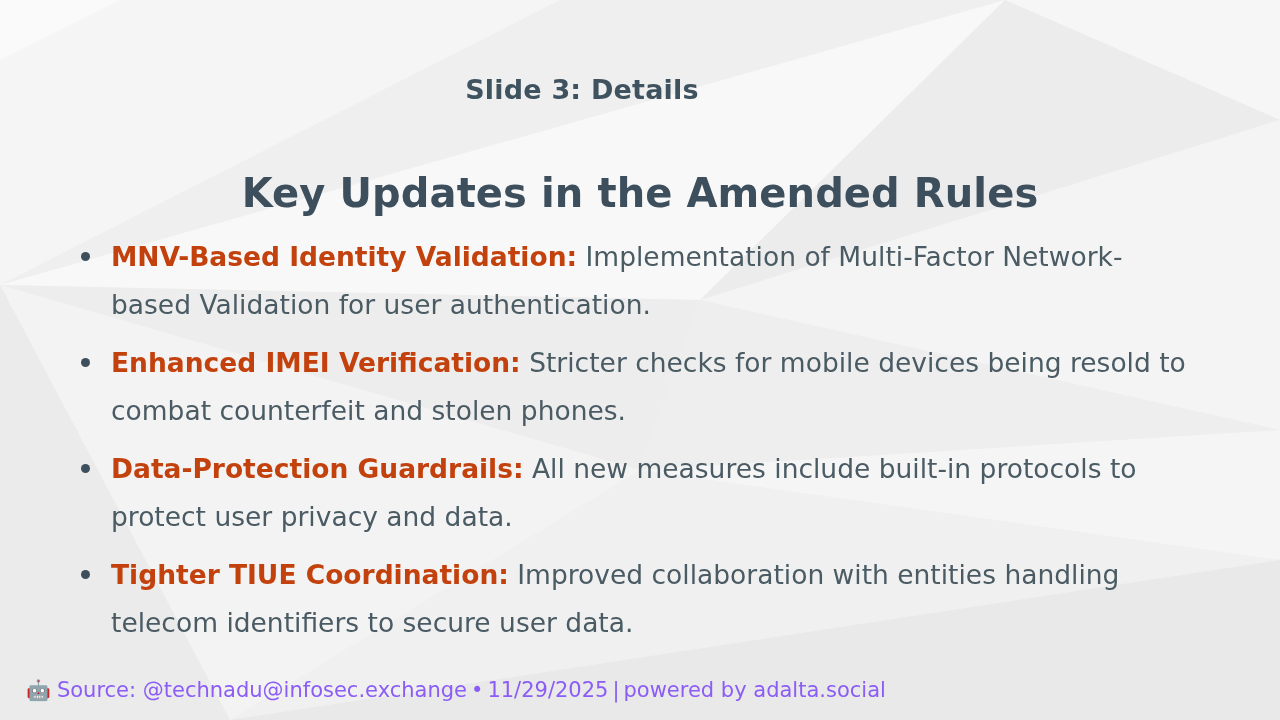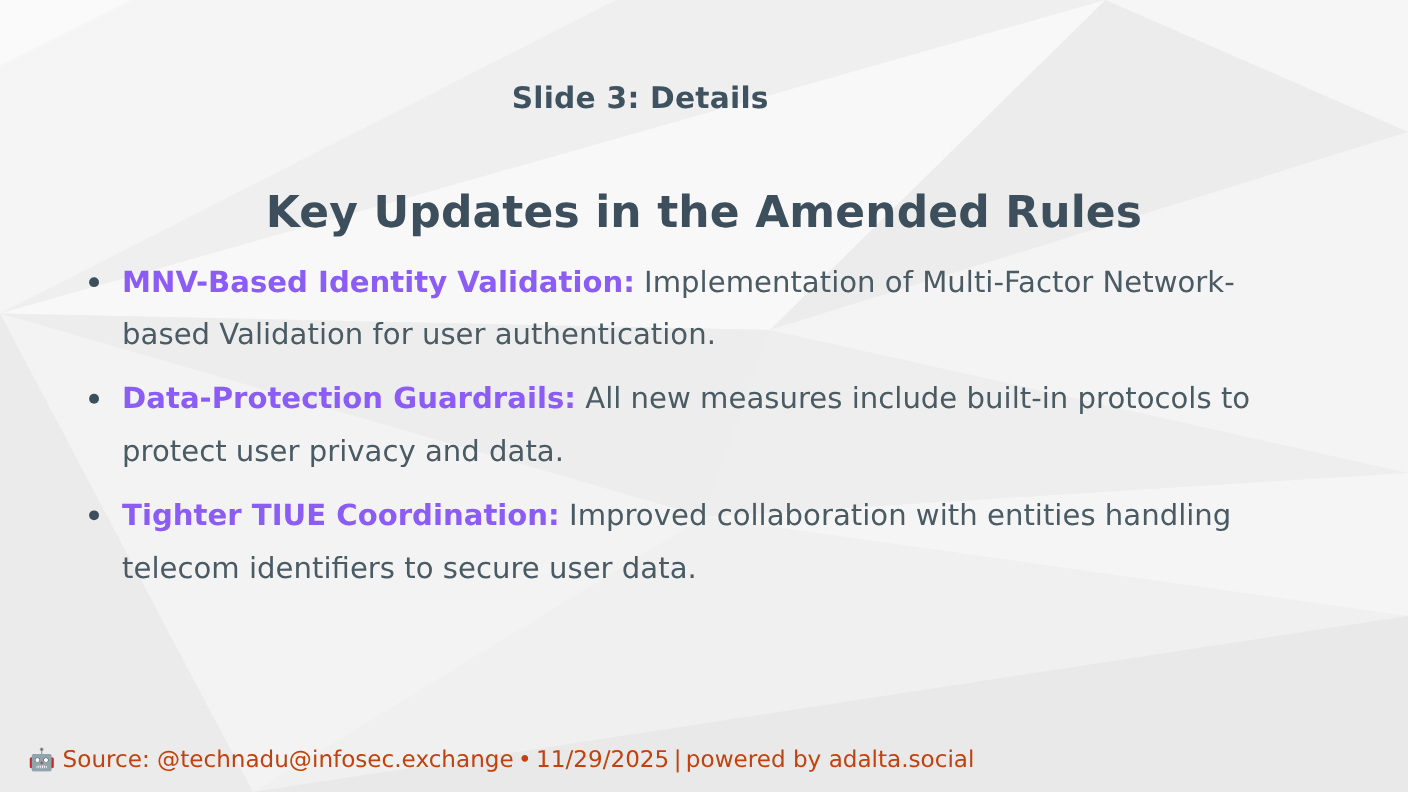--- a/index.html
+++ b/index.html
@@ -91,35 +91,35 @@
     left: 11px;
     top: 19px;
     width: 9px;
     height: 9px;
     border-radius: 50%;
     background: #3d4f5c;
   }
 
   .bullet-lead {
     font-weight: bold;
-    color: #8b5cf6;
+    color: #c2410c;
   }
 
   .bullet-rest {
     font-weight: normal;
     color: #4a5b64;
   }
 
   .footer {
     position: absolute;
     left: 26px;
     bottom: 16px;
     font-size: 21px;
     line-height: 28px;
-    color: #c2410c;
+    color: #8b5cf6;
     font-family: "DejaVu Sans", sans-serif;
     white-space: nowrap;
   }
 
   .footer-emoji {
     font-size: 20px;
     margin-right: 6px;
   }
 
   .footer-sep {
@@ -155,20 +155,24 @@
 
     <h1 class="slide-title">Key Updates in the Amended Rules</h1>
 
     <ul class="bullet-list">
 
       <li class="bullet-item">
         <span class="bullet-dot"></span>
         <span class="bullet-lead">MNV-Based Identity Validation:</span><span class="bullet-rest"> Implementation of Multi-Factor Network-based Validation for user authentication.</span>
       </li>
 
+      <li class="bullet-item">
+        <span class="bullet-dot"></span>
+        <span class="bullet-lead">Enhanced IMEI Verification:</span><span class="bullet-rest"> Stricter checks for mobile devices being resold to combat counterfeit and stolen phones.</span>
+      </li>
 
       <li class="bullet-item">
         <span class="bullet-dot"></span>
         <span class="bullet-lead">Data-Protection Guardrails:</span><span class="bullet-rest"> All new measures include built-in protocols to protect user privacy and data.</span>
       </li>
 
       <li class="bullet-item">
         <span class="bullet-dot"></span>
         <span class="bullet-lead">Tighter TIUE Coordination:</span><span class="bullet-rest"> Improved collaboration with entities handling telecom identifiers to secure user data.</span>
       </li>

